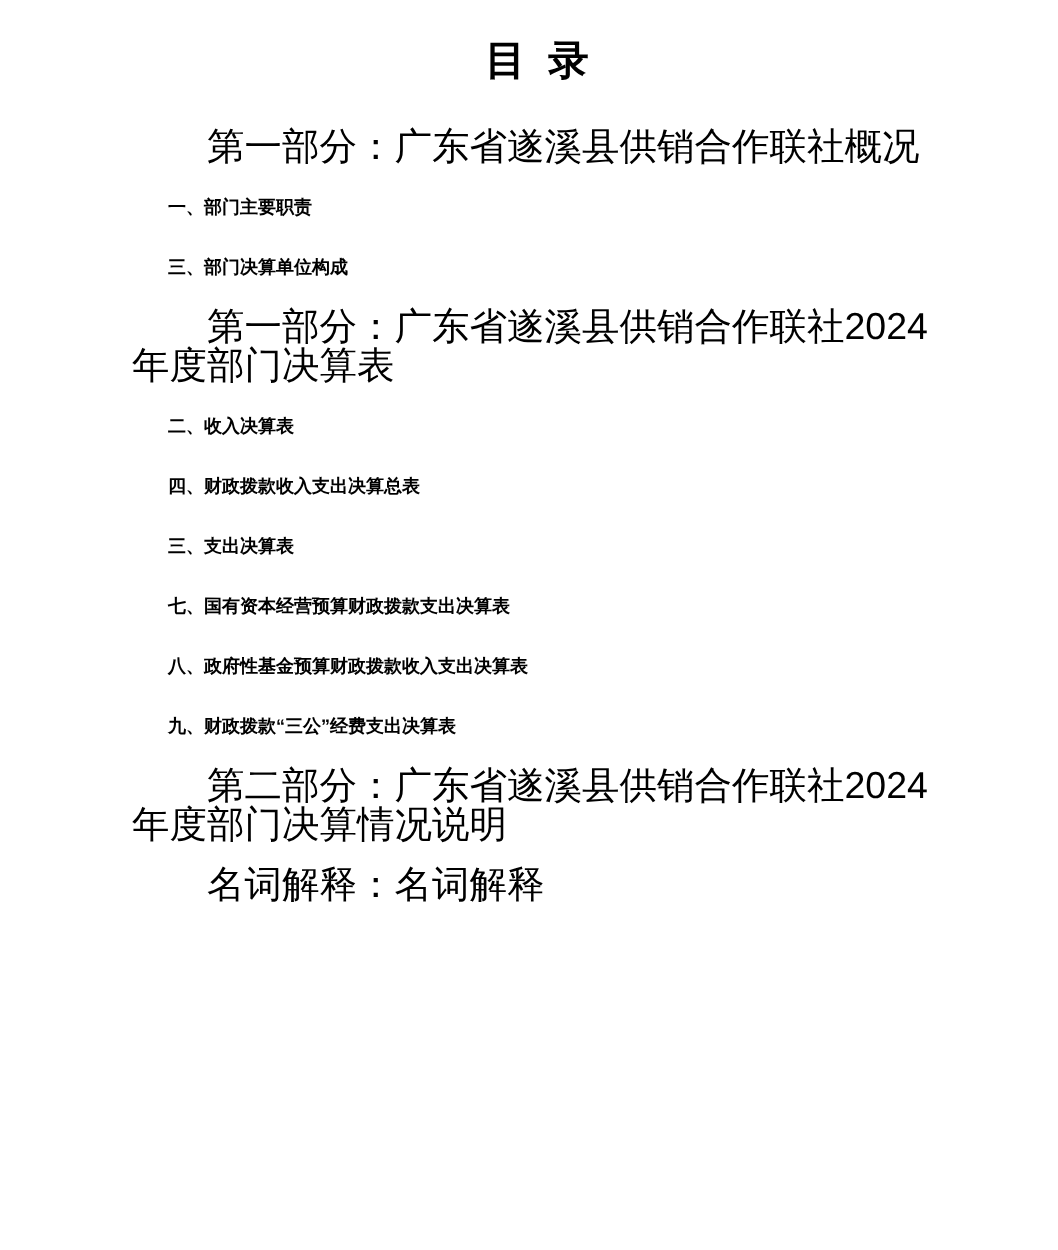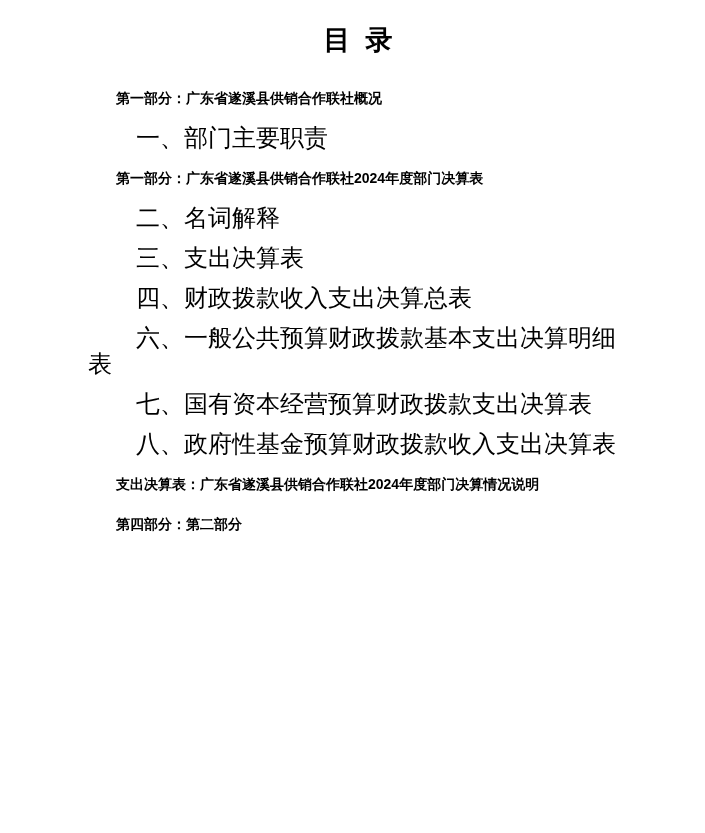--- a/index.html
+++ b/index.html
@@ -29,58 +29,59 @@
     margin: 0 0 28px 0;
     white-space: pre;
   }
   .para {
     margin: 0 0 14px 0;
     text-indent: 2em;
     line-height: 26px;
     word-break: break-all;
   }
   .section-heading {
-    font-size: 14px;
-    font-weight: 700;
+    font-size: 25px;
+    font-weight: 400;
   }
   .toc-item {
-    font-size: 24px;
-    font-weight: 400;
+    font-size: 12px;
+    font-weight: 700;
   }
 </style>
 </head>
 <body>
 
 <div class="page">
 
   <h1 class="doc-title">目  录</h1>
 
   <div>
 
     <p class="para section-heading">第一部分：广东省遂溪县供销合作联社概况</p>
 
     <p class="para toc-item">一、部门主要职责</p>
 
 
+    <p class="para toc-item">三、部门决算单位构成</p>
 
     <p class="para section-heading">第一部分：广东省遂溪县供销合作联社2024年度部门决算表</p>
 
 
-    <p class="para toc-item">二、名词解释</p>
+    <p class="para toc-item">二、收入决算表</p>
+
+    <p class="para toc-item">四、财政拨款收入支出决算总表</p>
 
     <p class="para toc-item">三、支出决算表</p>
 
-    <p class="para toc-item">四、财政拨款收入支出决算总表</p>
 
-
-    <p class="para toc-item">六、一般公共预算财政拨款基本支出决算明细表</p>
 
     <p class="para toc-item">七、国有资本经营预算财政拨款支出决算表</p>
 
     <p class="para toc-item">八、政府性基金预算财政拨款收入支出决算表</p>
 
+    <p class="para toc-item">九、财政拨款“三公”经费支出决算表</p>
 
-    <p class="para section-heading">支出决算表：广东省遂溪县供销合作联社2024年度部门决算情况说明</p>
+    <p class="para section-heading">第二部分：广东省遂溪县供销合作联社2024年度部门决算情况说明</p>
 
-    <p class="para section-heading">第四部分：第二部分</p>
+    <p class="para section-heading">名词解释：名词解释</p>
 
   </div>
 </div>
 
 </body></html>

